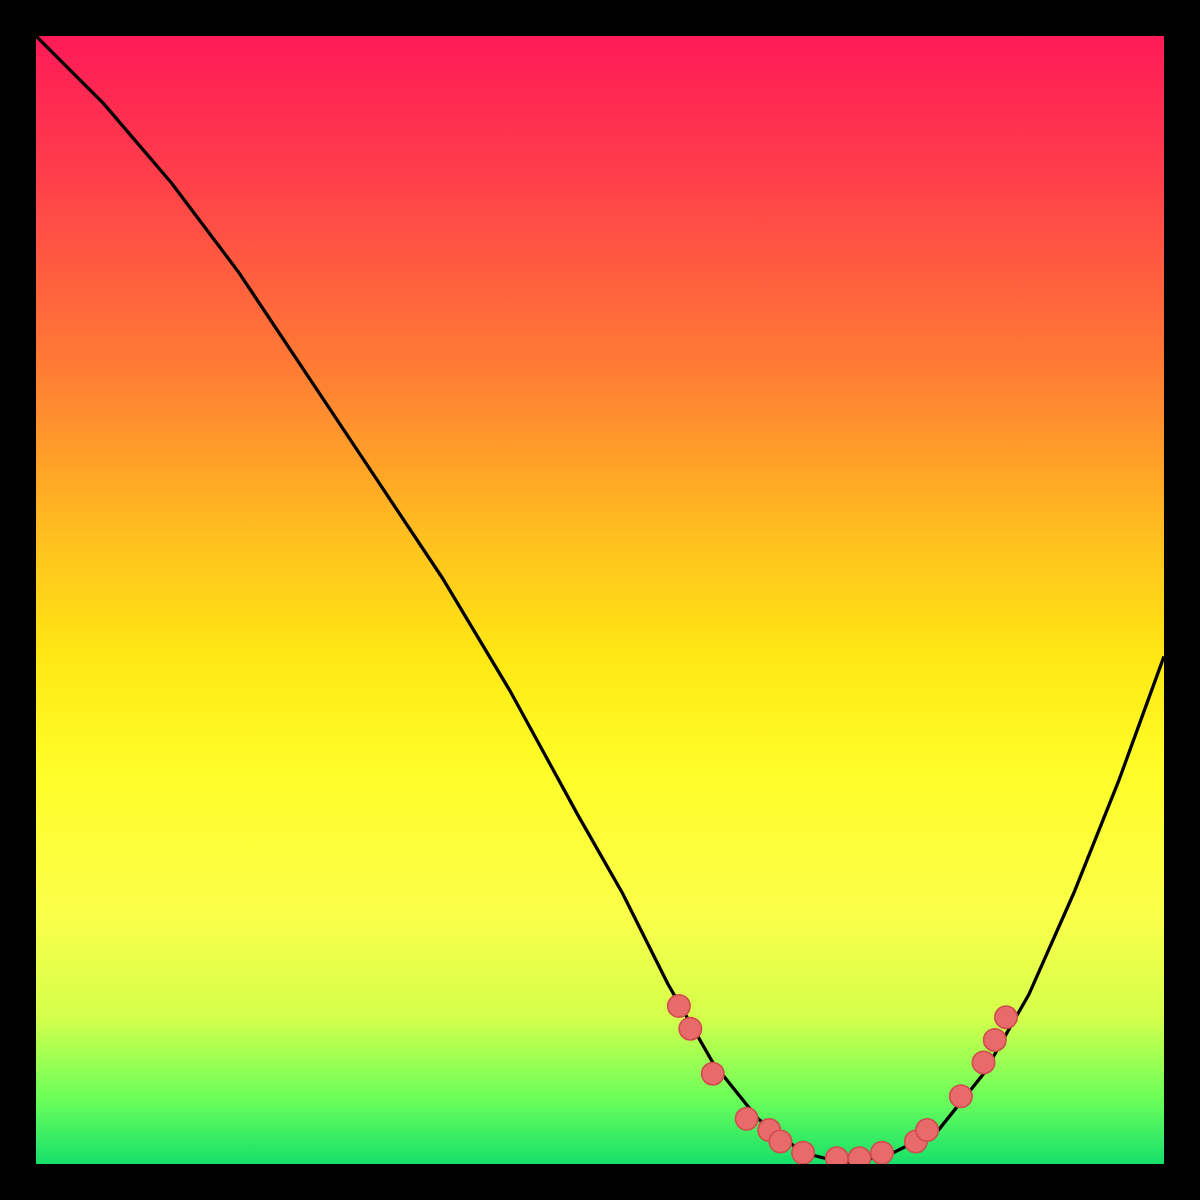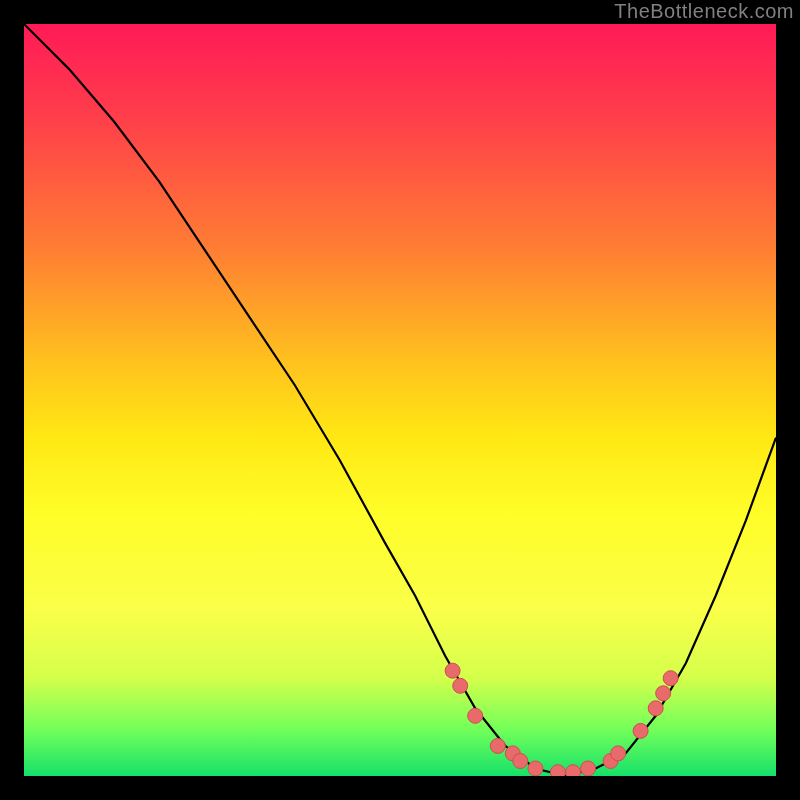--- a/index.html
+++ b/index.html
@@ -71,14 +71,13 @@
           <circle cx="564.0" cy="744.5" r="7.5" fill="#e86a6a" stroke="#d04d4d" stroke-width="1"></circle>
           <circle cx="586.6" cy="737.0" r="7.5" fill="#e86a6a" stroke="#d04d4d" stroke-width="1"></circle>
           <circle cx="594.1" cy="729.4" r="7.5" fill="#e86a6a" stroke="#d04d4d" stroke-width="1"></circle>
           <circle cx="616.6" cy="706.9" r="7.5" fill="#e86a6a" stroke="#d04d4d" stroke-width="1"></circle>
           <circle cx="631.7" cy="684.3" r="7.5" fill="#e86a6a" stroke="#d04d4d" stroke-width="1"></circle>
           <circle cx="639.2" cy="669.3" r="7.5" fill="#e86a6a" stroke="#d04d4d" stroke-width="1"></circle>
           <circle cx="646.7" cy="654.2" r="7.5" fill="#e86a6a" stroke="#d04d4d" stroke-width="1"></circle>
         </g>
     </svg>
   </div>
-  <div class="source">TheBottleneck.com</div>
 </div>
 
 </body></html>

